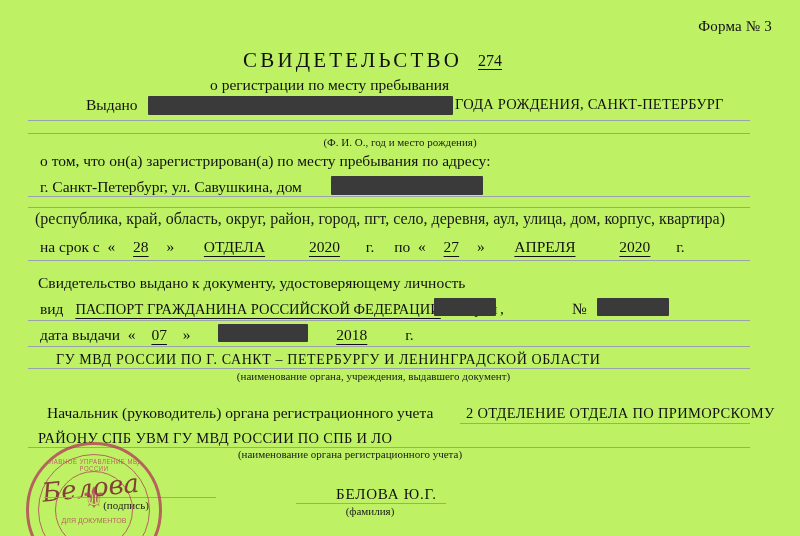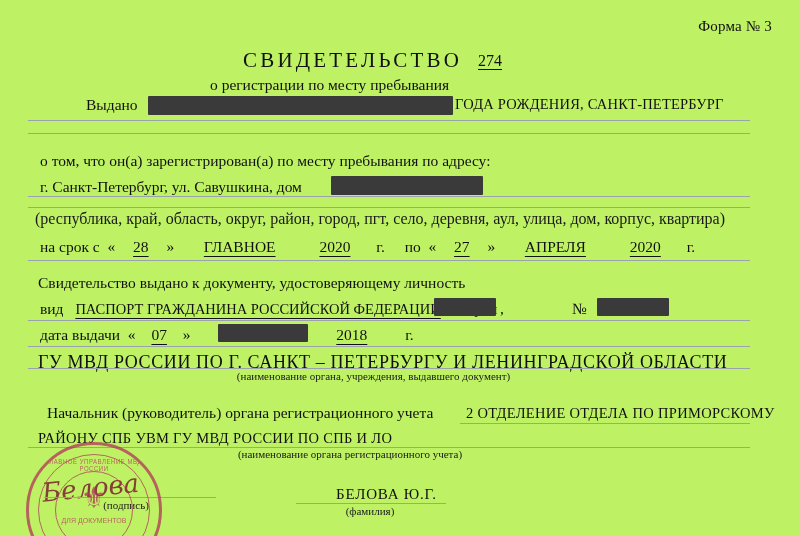--- a/index.html
+++ b/index.html
@@ -79,21 +79,21 @@
 
   .r-srok { top: 238px; left: 40px; }
   .u { text-decoration: underline; text-underline-offset: 4px; }
 
   .r-svid-vydano { top: 274px; left: 38px; }
   .r-vid { top: 300px; left: 40px; }
   .redact-3 { top: 298px; left: 434px; width: 62px; height: 18px; }
   .redact-4 { top: 298px; left: 597px; width: 72px; height: 18px; }
   .r-data-vyd { top: 326px; left: 40px; }
   .redact-5 { top: 324px; left: 218px; width: 90px; height: 18px; }
-  .r-gu { top: 352px; left: 38px; font-size: 18px; letter-spacing: .6px;}
+  .r-gu { top: 352px; left: 56px; font-size: 14px; letter-spacing: .6px;}
   .caption-organ { top: 370px; left: 0; width: 747px; }
 
   .r-nach { top: 404px; left: 47px; }
   .r-nach-val { top: 405px; left: 466px; font-size: 14.5px; letter-spacing: .3px; }
   .r-rayon { top: 430px; left: 38px; font-size: 14.5px; letter-spacing: .3px; }
   .caption-organ2 { top: 448px; left: 0; width: 700px; }
 
   .r-familia { top: 486px; left: 336px; font-size: 15px; letter-spacing: .8px;}
   .caption-fam { top: 505px; left: 290px; width: 160px; }
   .caption-podp { top: 499px; left: 66px; width: 120px; }
@@ -168,34 +168,35 @@
 
   <div class="abs title">СВИДЕТЕЛЬСТВО</div>
   <div class="abs title-num">274</div>
   <div class="abs subtitle">о регистрации по месту пребывания</div>
 
   <div class="abs lbl r-vydano">Выдано</div>
   <div class="abs redact redact-1"></div>
   <div class="abs r-vydano-val nowrap">ГОДА РОЖДЕНИЯ, САНКТ-ПЕТЕРБУРГ</div>
   <div class="rule" style="top:120px; left:28px; width:722px;"></div>
   <div class="rule" style="top:133px; left:28px; width:722px;"></div>
+  <div class="abs small-center caption-fio">(Ф. И. О., год и место рождения)</div>
 
   <div class="abs lbl r-addr nowrap">г. Санкт-Петербург, ул. Савушкина, дом</div>
   <div class="abs lbl r-otom">о том, что он(а) зарегистрирован(а) по месту пребывания по адресу:</div>
   <div class="abs redact redact-2"></div>
   <div class="rule" style="top:196px; left:28px; width:722px;"></div>
   <div class="rule" style="top:207px; left:28px; width:722px;"></div>
   <div class="abs small-center caption-resp">(республика, край, область, округ, район, город, пгт, село, деревня, аул, улица, дом, корпус, квартира)</div>
 
   <div class="abs lbl r-srok nowrap">
     <span>на срок с</span>
     <span>&nbsp;«</span>
     <span class="u" style="padding:0 14px;">28</span>
     <span>»&nbsp;&nbsp;</span>
-    <span class="u" style="padding:0 18px;">ГЛАВНОЕ</span>
+    <span class="u" style="padding:0 18px;">ОТДЕЛА</span>
     <span class="u" style="padding:0 22px;">2020</span>
     <span>г.</span>
     <span style="padding-left:16px;">по</span>
     <span>&nbsp;«</span>
     <span class="u" style="padding:0 14px;">27</span>
     <span>»&nbsp;&nbsp;</span>
     <span class="u" style="padding:0 18px;">АПРЕЛЯ</span>
     <span class="u" style="padding:0 22px;">2020</span>
     <span>г.</span>
   </div>

